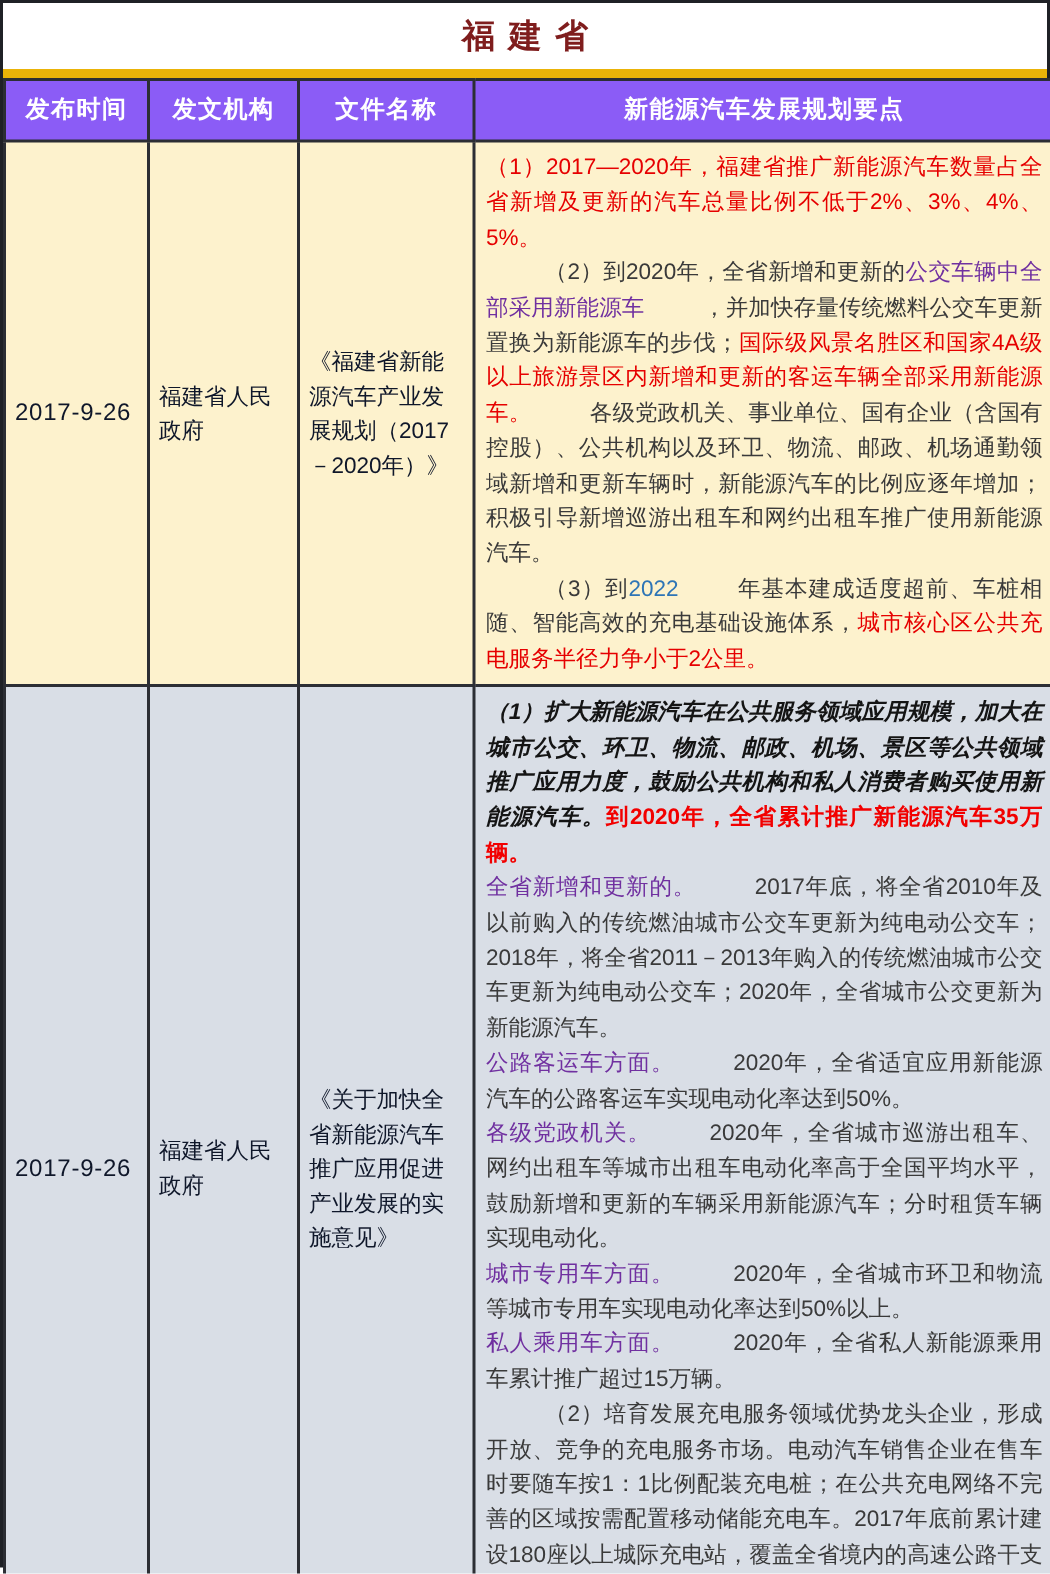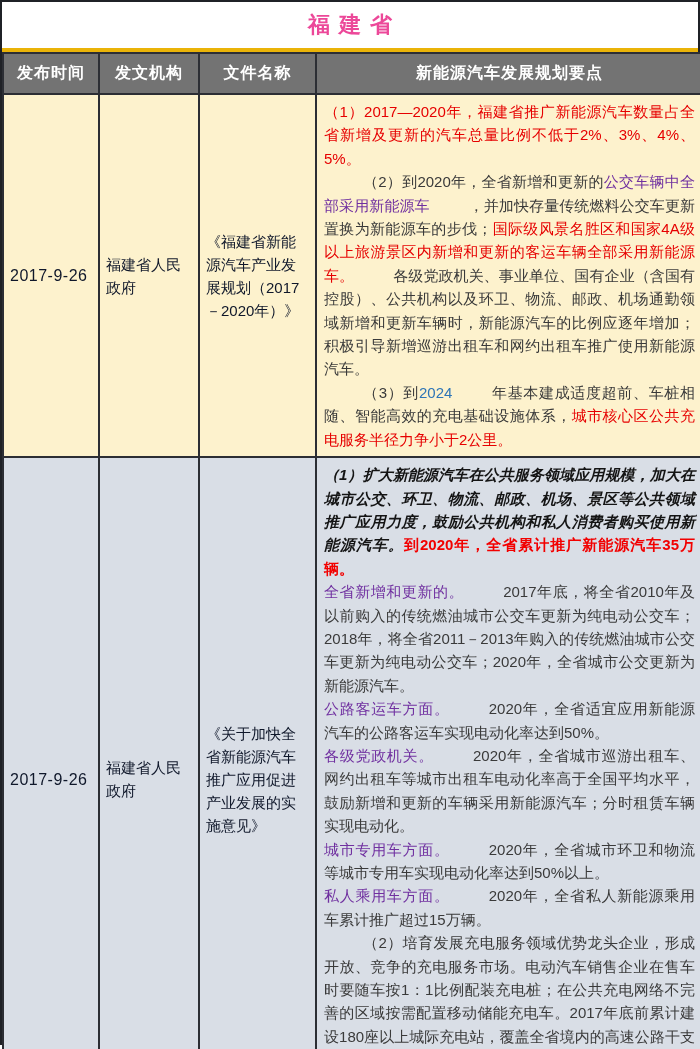--- a/index.html
+++ b/index.html
@@ -10,39 +10,39 @@
     position: relative; overflow: hidden;
   }
   .page {
     width: 700px; height: 1045px;
     border: 2px solid #1f2126;
     position: relative;
   }
   .doc-title {
     height: 50px;
     background: #ffffff;
-    color: #ec4899;
+    color: #7f1d1d;
     font-size: 22px;
     font-weight: bold;
     letter-spacing: 9px;
     display: flex; align-items: center; justify-content: center;
-    border-bottom: 4px solid #eab308;
+    border-bottom: 6px solid #eab308;
     padding-left: 9px; 
     text-align: center;
   }
   table.policy {
     width: 100%;
     border-collapse: collapse;
     table-layout: fixed;
   }
   table.policy th, table.policy td {
     border: 2px solid #2c2e34;
   }
   table.policy th {
-    background: #737373;
+    background: #8b5cf6;
     color: #ffffff;
     font-size: 16px;
     font-weight: bold;
     height: 41px;
     text-align: center;
     vertical-align: middle;
     letter-spacing: 1px;
   }
   td.c-date, td.c-agency, td.c-doc {
     text-align: left;
@@ -122,21 +122,21 @@
         </tr>
     </thead>
     <tbody>
         <tr class="row-1 row-odd">
           <td class="c-date">2017-9-26</td>
           <td class="c-agency">福建省人民政府</td>
           <td class="c-doc">《福建省新能源汽车产业发展规划（2017－2020年）》</td>
           <td class="c-points">
             <div class="para"><span class="seg-red">（1）2017—2020年，福建省推广新能源汽车数量占全省新增及更新的汽车总量比例不低于2%、3%、4%、5%。</span></div>
             <div class="para"><span class="seg-dark">（2）到2020年，全省新增和更新的</span><span class="seg-purple">公交车辆中全部采用新能源车</span><span class="seg-dark">，并加快存量传统燃料公交车更新置换为新能源车的步伐；</span><span class="seg-red">国际级风景名胜区和国家4A级以上旅游景区内新增和更新的客运车辆全部采用新能源车。</span><span class="seg-dark">各级党政机关、事业单位、国有企业（含国有控股）、公共机构以及环卫、物流、邮政、机场通勤领域新增和更新车辆时，新能源汽车的比例应逐年增加；积极引导新增巡游出租车和网约出租车推广使用新能源汽车。</span></div>
-            <div class="para"><span class="seg-dark">（3）到</span><span class="seg-blue">2024</span><span class="seg-dark">年基本建成适度超前、车桩相随、智能高效的充电基础设施体系，</span><span class="seg-red">城市核心区公共充电服务半径力争小于2公里。</span></div>
+            <div class="para"><span class="seg-dark">（3）到</span><span class="seg-blue">2022</span><span class="seg-dark">年基本建成适度超前、车桩相随、智能高效的充电基础设施体系，</span><span class="seg-red">城市核心区公共充电服务半径力争小于2公里。</span></div>
           </td>
         </tr>
         <tr class="row-2 row-even">
           <td class="c-date">2017-9-26</td>
           <td class="c-agency">福建省人民政府</td>
           <td class="c-doc">《关于加快全省新能源汽车推广应用促进产业发展的实施意见》</td>
           <td class="c-points">
             <div class="para"><span class="seg-boldblack">（1）扩大新能源汽车在公共服务领域应用规模，加大在城市公交、环卫、物流、邮政、机场、景区等公共领域推广应用力度，鼓励公共机构和私人消费者购买使用新能源汽车。</span><span class="seg-boldred">到2020年，全省累计推广新能源汽车35万辆。</span></div>
             <div class="para"><span class="seg-purple">全省新增和更新的。</span><span class="seg-dark">2017年底，将全省2010年及以前购入的传统燃油城市公交车更新为纯电动公交车；2018年，将全省2011－2013年购入的传统燃油城市公交车更新为纯电动公交车；2020年，全省城市公交更新为新能源汽车。</span></div>
             <div class="para"><span class="seg-purple">公路客运车方面。</span><span class="seg-dark">2020年，全省适宜应用新能源汽车的公路客运车实现电动化率达到50%。</span></div>

